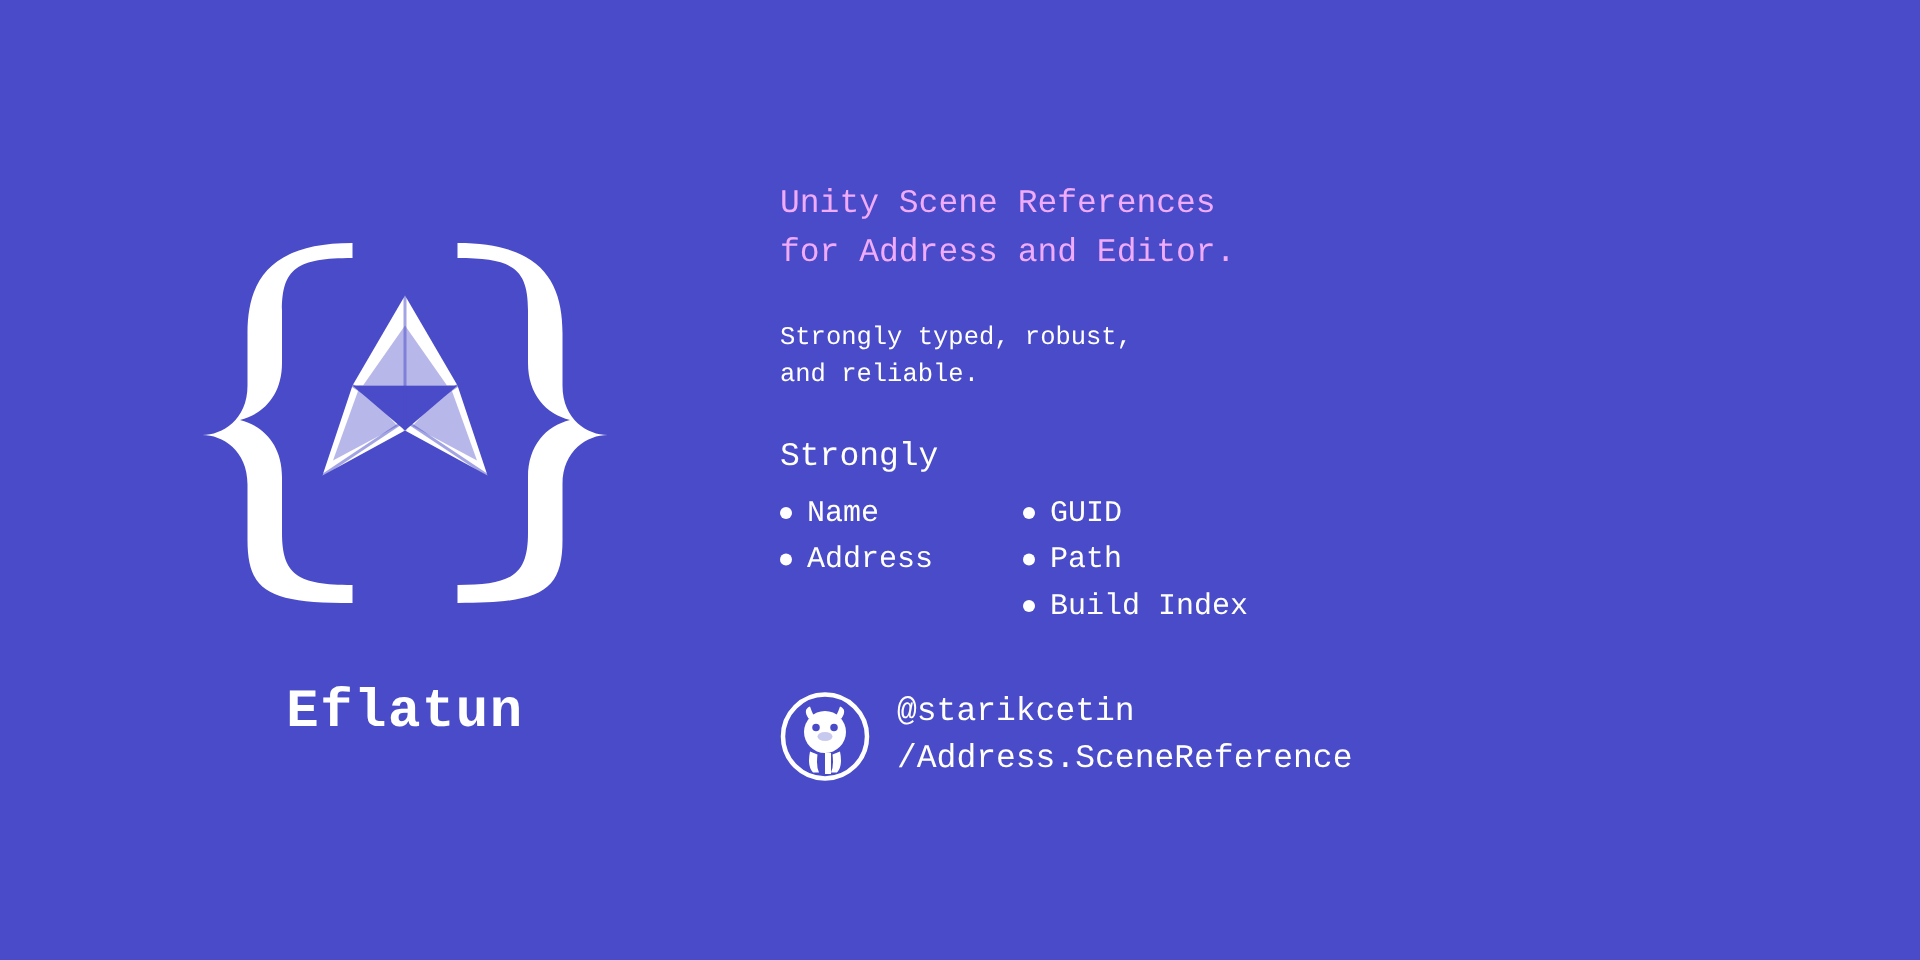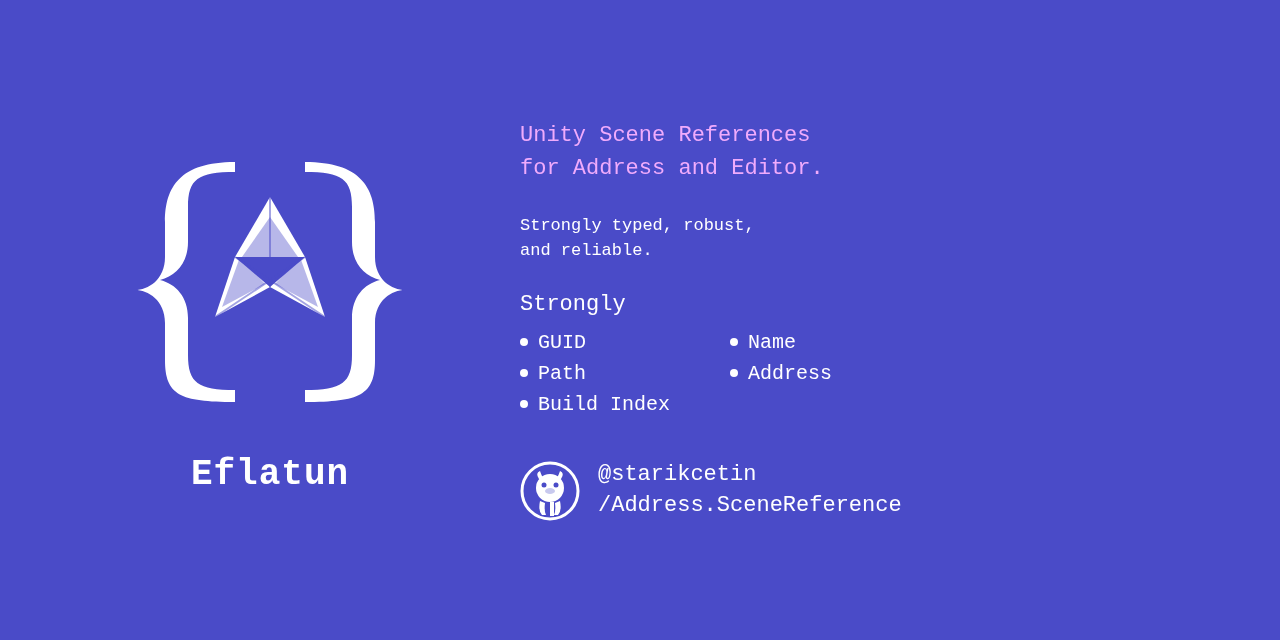--- a/index.html
+++ b/index.html
@@ -223,39 +223,39 @@
       <span>Strongly typed, robust,</span><br>
       <span>and reliable.</span>
     </div>
 
     <div class="provides-section">
       <div class="provides-title">Strongly</div>
       <div class="provides-list">
         <div class="provides-col">
           <div class="provides-item">
             <span class="bullet"></span>
-            <span>GUID</span>
-          </div>
-          <div class="provides-item">
-            <span class="bullet"></span>
-            <span>Path</span>
-          </div>
-          <div class="provides-item">
-            <span class="bullet"></span>
-            <span>Build Index</span>
+            <span>Name</span>
+          </div>
+          <div class="provides-item">
+            <span class="bullet"></span>
+            <span>Address</span>
           </div>
         </div>
         <div class="provides-col">
           <div class="provides-item">
             <span class="bullet"></span>
-            <span>Name</span>
-          </div>
-          <div class="provides-item">
-            <span class="bullet"></span>
-            <span>Address</span>
+            <span>GUID</span>
+          </div>
+          <div class="provides-item">
+            <span class="bullet"></span>
+            <span>Path</span>
+          </div>
+          <div class="provides-item">
+            <span class="bullet"></span>
+            <span>Build Index</span>
           </div>
         </div>
       </div>
     </div>
 
     <div class="github-section">
       <div class="github-icon-wrap">
         <svg viewBox="0 0 60 60" xmlns="http://www.w3.org/2000/svg">
 
           <circle cx="30" cy="30" r="28" fill="none" stroke="white" stroke-width="3"></circle>

